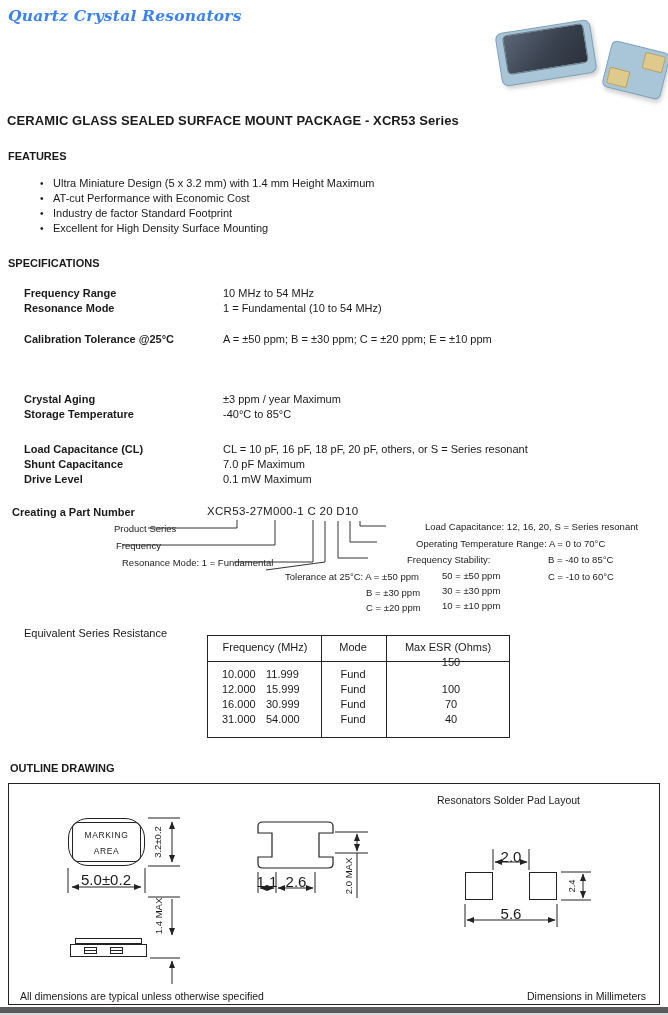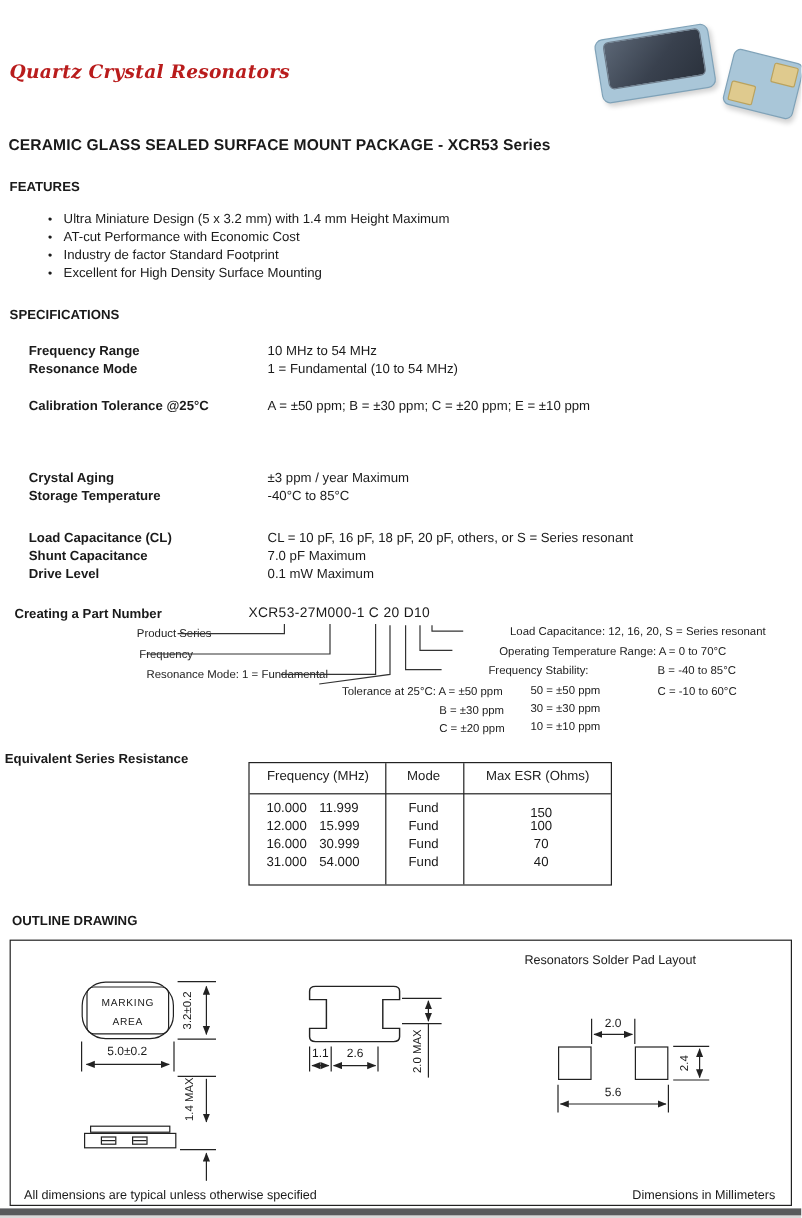--- a/index.html
+++ b/index.html
@@ -4,39 +4,39 @@
 <title>XCR53 Series Datasheet</title>
 <style>
   html,body { margin:0; padding:0; background:#fff; }
   .page {
     position:relative; width:668px; height:1015px; background:#ffffff;
     font-family:"Liberation Sans", sans-serif; color:#1a1a1a; overflow:hidden;
   }
   .brand {
     position:absolute; left:8px; top:6px;
     font-family:"DejaVu Serif", serif; font-style:italic; font-weight:bold;
-    font-size:15.5px; color:#b91c1c; letter-spacing:0.2px;margin-top:44px;
+    font-size:15.5px; color:#3b82f6; letter-spacing:0.2px;
   }
   .doc-title { position:absolute; left:7px; top:113px; font-size:13px; font-weight:bold; letter-spacing:0.1px; }
   .sec-head { position:absolute; left:8px; font-size:11px; font-weight:bold; }
   .feat-row { position:absolute; left:40px; font-size:11px; white-space:nowrap; }
   .feat-row .bullet { display:inline-block; width:13px; font-size:10px; }
   .spec-row { position:absolute; left:24px; width:658px; font-size:11px; white-space:nowrap; }
   .spec-label { display:inline-block; width:199px; font-weight:bold; }
   .pn-head { position:absolute; left:12px; top:506px; font-size:11px; font-weight:bold; }
   .pn-example { position:absolute; left:207px; top:505px; font-size:11.5px; letter-spacing:0.3px; }
   .pn-label { position:absolute; font-size:9.5px; white-space:nowrap; color:#222;padding-left:36px; }
-  .esr-head { position:absolute; left:4px; top:627px; font-size:11px; font-weight:bold;text-align:right; }
+  .esr-head { position:absolute; left:24px; top:627px; font-size:11px; font-weight:normal;text-align:right; }
   .esr-table { position:absolute; left:207px; top:635px; width:303px; height:103px; border:1.5px solid #222; box-sizing:border-box; }
   .esr-vdiv { position:absolute; top:0; bottom:0; width:1px; background:#222; }
   .esr-hdiv { position:absolute; left:0; right:0; height:1px; background:#222; top:25px; }
   .esr-cell { position:absolute; font-size:11px; white-space:nowrap; }
   .ctr { transform:translateX(-50%); }
   .outline-box { position:absolute; left:8px; top:783px; width:652px; height:222px; border:1.5px solid #222; box-sizing:border-box; }
-  .dimh { position:absolute; font-size:10px; white-space:nowrap; transform:translateX(-50%); }
+  .dimh { position:absolute; font-size:15px; white-space:nowrap; transform:translateX(-50%); }
   .dimv { position:absolute; font-size:9.5px; white-space:nowrap; transform:translate(-50%,-50%) rotate(-90deg); }
   .solder-title { position:absolute; left:437px; top:794px; font-size:10.5px; }
   .marking-outer { position:absolute; left:68px; top:818px; width:77px; height:48px; border:1.2px solid #222; border-radius:20px; box-sizing:border-box; }
   .marking-inner { position:absolute; left:3px; top:3px; right:3px; bottom:3px; border:1px solid #222; border-radius:6px; }
   .marking-text { position:absolute; width:100%; text-align:center; font-size:8.5px; letter-spacing:0.6px; }
   .sv-lid  { position:absolute; left:75px; top:938px; width:67px; height:6px;  border:1.2px solid #222; box-sizing:border-box; }
   .sv-base { position:absolute; left:70px; top:944px; width:77px; height:13px; border:1.2px solid #222; box-sizing:border-box; }
   .sv-pad  { position:absolute; top:2px; width:13px; height:7px; border:1px solid #222; box-sizing:border-box;
              background:linear-gradient(#222,#222) center / 100% 1px no-repeat; }
   .pad-sq { position:absolute; width:28px; height:28px; border:1.2px solid #222; box-sizing:border-box; top:872px; }
@@ -110,21 +110,21 @@
     <div class="esr-vdiv" style="left:113px"></div>
     <div class="esr-vdiv" style="left:178px"></div>
     <div class="esr-hdiv"></div>
     <div class="esr-cell ctr" style="left:57px;  top:5px">Frequency (MHz)</div>
     <div class="esr-cell ctr" style="left:145px; top:5px">Mode</div>
     <div class="esr-cell ctr" style="left:240px; top:5px">Max ESR (Ohms)</div>
 
     <div class="esr-cell" style="left:14px; top:32px">10.000</div>
     <div class="esr-cell" style="left:58px; top:32px">11.999</div>
     <div class="esr-cell ctr" style="left:145px; top:32px">Fund</div>
-    <div class="esr-cell ctr" style="left:243px; top:36px">150</div>
+    <div class="esr-cell ctr" style="left:243px; top:20px">150</div>
 
     <div class="esr-cell" style="left:14px; top:47px">12.000</div>
     <div class="esr-cell" style="left:58px; top:47px">15.999</div>
     <div class="esr-cell ctr" style="left:145px; top:47px">Fund</div>
     <div class="esr-cell ctr" style="left:243px; top:47px">100</div>
 
     <div class="esr-cell" style="left:14px; top:62px">16.000</div>
     <div class="esr-cell" style="left:58px; top:62px">30.999</div>
     <div class="esr-cell ctr" style="left:145px; top:62px">Fund</div>
     <div class="esr-cell ctr" style="left:243px; top:62px">70</div>

